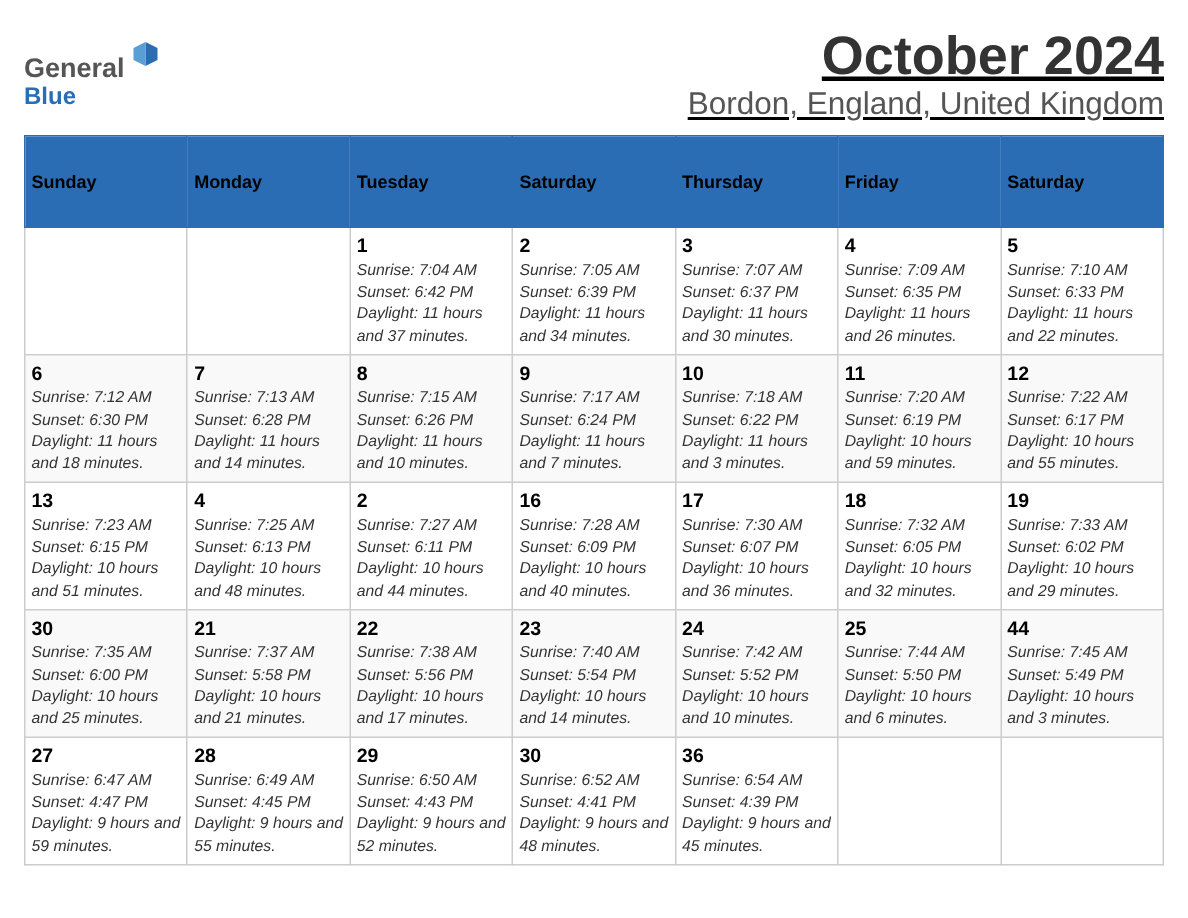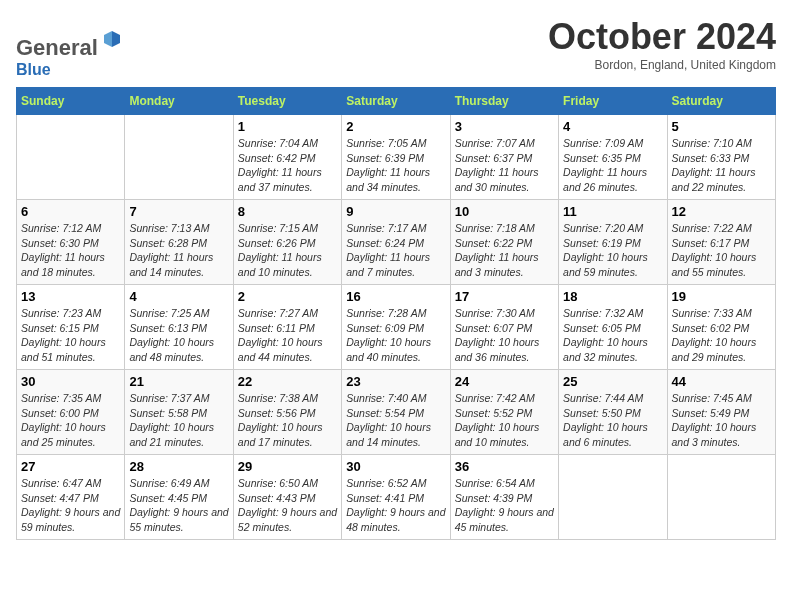--- a/index.html
+++ b/index.html
@@ -21,48 +21,49 @@
       flex-direction: column;
       align-items: flex-start;
     }
     .logo-text {
       display: flex;
       align-items: center;
       font-size: 20px;
       font-weight: bold;
       color: #333;
     }
-    .logo-general { color: #555; font-weight: bold; font-size: 22px; margin-top: 19px; }
+    .logo-general { color: #555; font-weight: bold; font-size: 18px; margin-top: 19px; }
     .logo-blue { color: #2a6db5; font-weight: bold; font-size: 16px; }
     .logo-icon {
       width: 24px;
       height: 24px;
       margin-left: 2px;
     }
     .title-block {
       text-align: right;
+      text-decoration: underline;
     }
     .month-title {
       font-size: 36px;
       font-weight: bold;
       color: #333;
     }
     .location {
-      font-size: 12px;
+      font-size: 21px;
       color: #555;
     }
     table {
       width: 100%;
       border-collapse: collapse;
       font-size: 11px;
     }
     thead tr th {
       background-color: #2a6db5;
-      color: #bef264;
-      padding: 6px 4px;
+      color: #000000;
+      padding: 23px 4px;
       text-align: left;
       font-size: 12px;
       font-weight: bold;
       border: 1px solid #2a6db5;
     }
     tbody tr td {
       border: 1px solid #ccc;
       vertical-align: top;
       padding: 4px;
       width: 108px;

